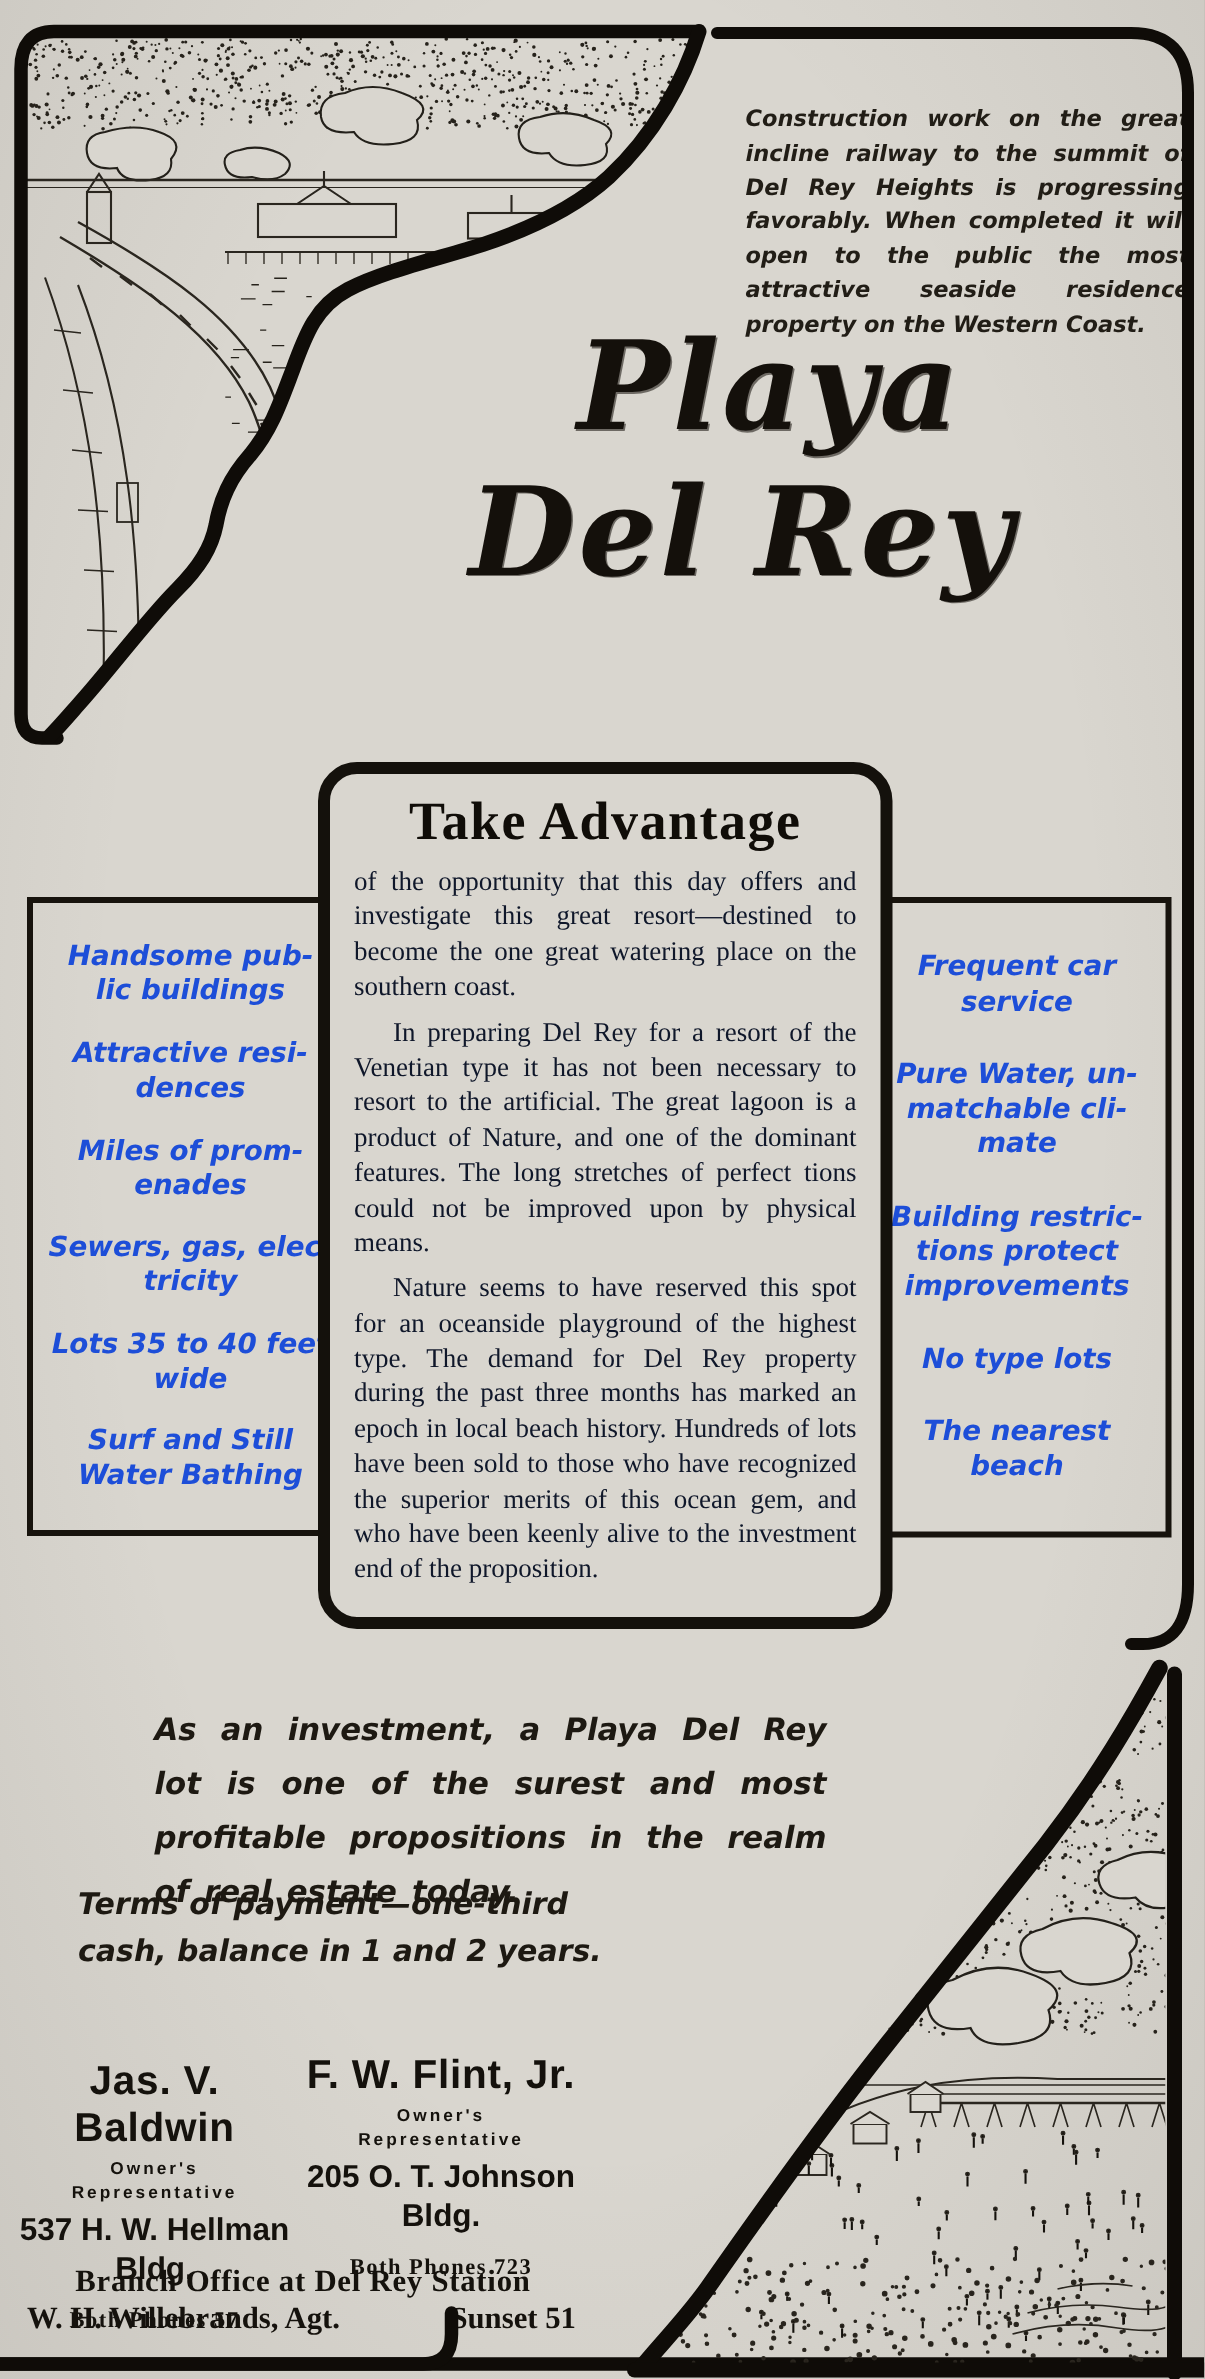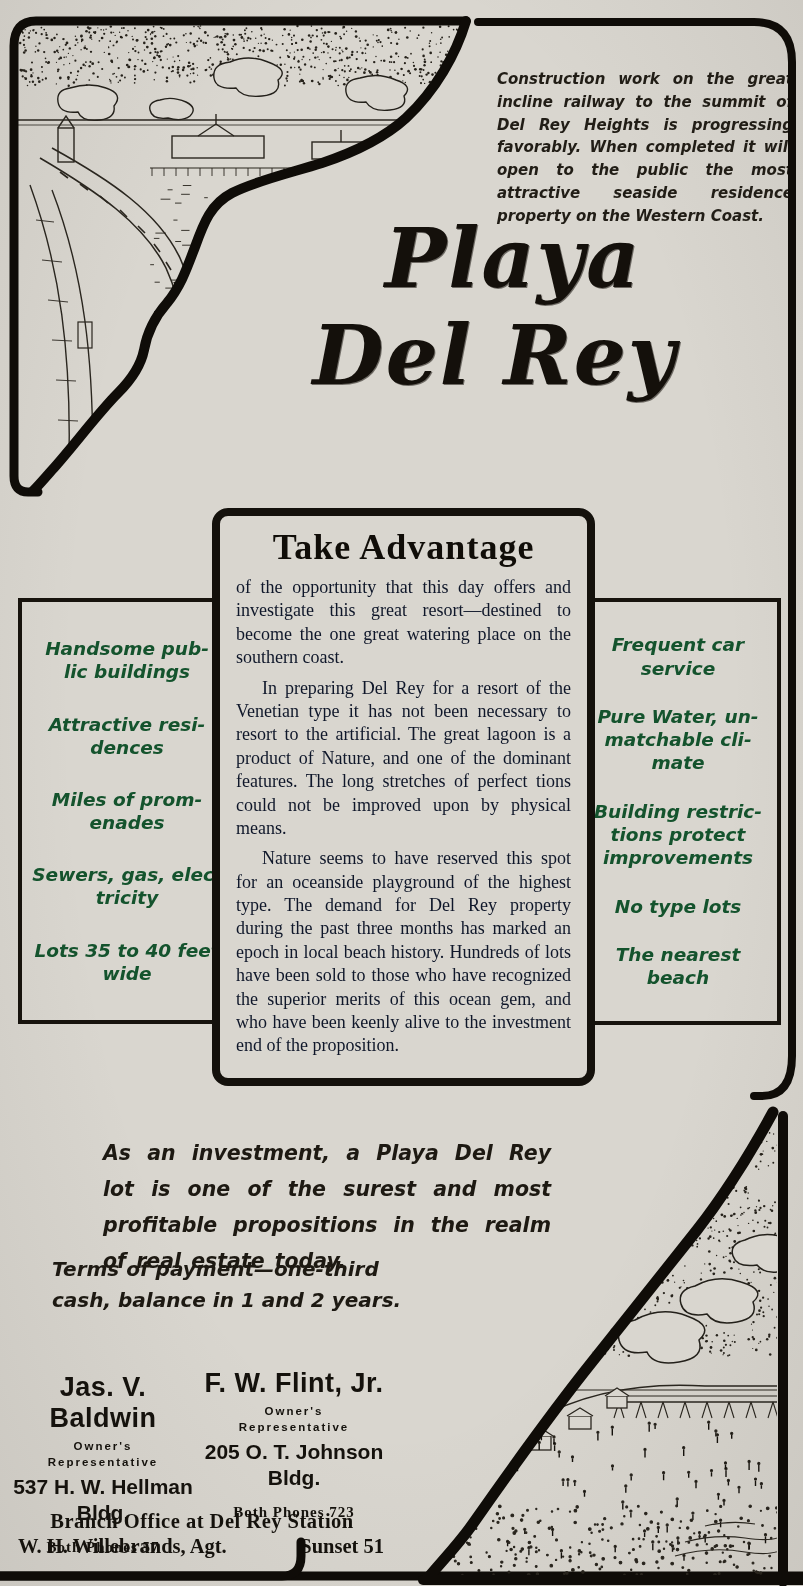--- a/index.html
+++ b/index.html
@@ -26,21 +26,21 @@
   .title-line{
     font-family:"DejaVu Serif",serif;font-style:italic;font-weight:bold;
     font-size:82px;line-height:1.18;color:#14100b;letter-spacing:2px;
     text-shadow:1px 1px 0 rgba(20,16,11,.55);
   }
   .title-line.first{padding-left:36px;}
 
   
   .ta-box{
     left:212px;top:508px;width:335px;height:542px;
-    background:#d9d6cf;border:8px solid #14110c;border-radius:16px;
+    background:#d9d6cf;border:8px solid #14110c;border-radius:26px;
     padding:8px 16px 12px 16px;z-index:5;
   }
   .ta-head{
     font-family:"Liberation Serif",serif;font-weight:bold;font-size:36px;
     text-align:center;letter-spacing:1px;color:#100d08;margin:2px 0 8px 0;
   }
   .ta-p{
     font-size:18px;line-height:1.3;text-align:justify;margin:0 0 7px 0;color:#0f172a;
   }
   .ta-p.indent{text-indent:26px;}
@@ -48,21 +48,21 @@
   
   .feat-box{
     border:4px solid #17130d;background:transparent;z-index:1;
     display:flex;flex-direction:column;justify-content:space-evenly;
     text-align:center;
   }
   .feat-left{left:18px;top:598px;width:206px;height:406px;padding:6px 2px;}
   .feat-right{left:575px;top:598px;width:194px;height:407px;padding:6px 2px;}
   .feat-item{
     font-family:"DejaVu Sans",sans-serif;font-weight:bold;font-style:italic;
-    font-size:18.5px;line-height:1.25;color:#14532d;
+    font-size:18.5px;line-height:1.25;color:#1d4ed8;
   }
 
   
   .investment{
     left:103px;top:1136px;width:448px;
     font-family:"DejaVu Sans",sans-serif;font-weight:bold;font-style:italic;
     font-size:20.5px;line-height:1.75;text-align:justify;word-spacing:3px;color:#1d1912;
   }
   .terms{
     left:52px;top:1254px;width:360px;
@@ -1144,20 +1144,22 @@
     <div class="feat-item pre">Handsome pub-
 lic buildings</div>
     <div class="feat-item pre">Attractive resi-
 dences</div>
     <div class="feat-item pre">Miles of prom-
 enades</div>
     <div class="feat-item pre">Sewers, gas, elec-
 tricity</div>
     <div class="feat-item pre">Lots 35 to 40 feet
 wide</div>
+    <div class="feat-item pre">Surf and Still
+Water Bathing</div>
   </div>
 
   <div class="abs feat-box feat-right">
     <div class="feat-item pre">Frequent car
 service</div>
     <div class="feat-item pre">Pure Water, un-
 matchable cli-
 mate</div>
     <div class="feat-item pre">Building restric-
 tions protect

